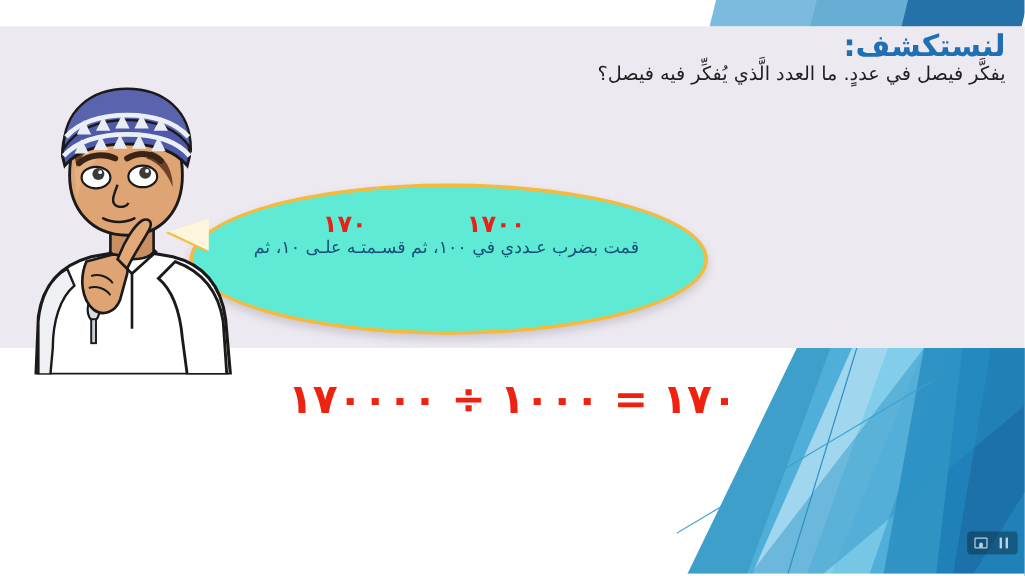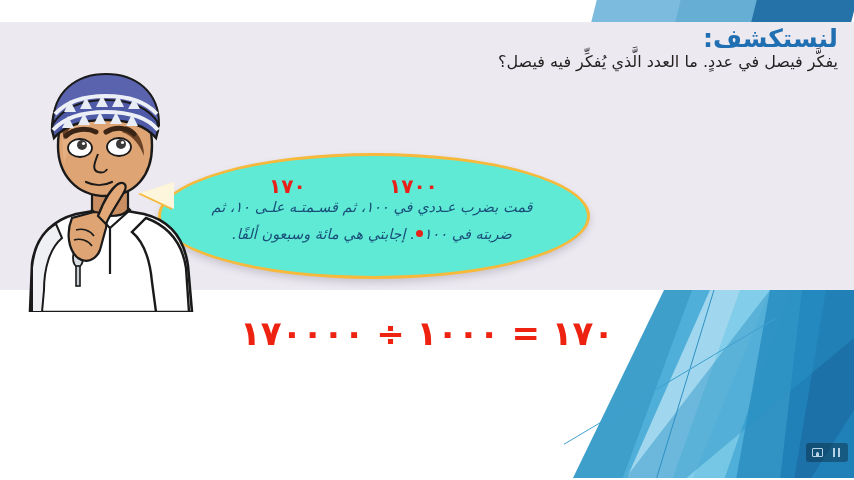--- a/index.html
+++ b/index.html
@@ -127,21 +127,21 @@
     position: absolute;
     top: 38px;
     left: 18px;
     right: 22px;
     direction: rtl;
     text-align: center;
     color: #1a4f7a;
     font-size: 14.5px;
     line-height: 1.85;
   }
-  .bubble-line { white-space: nowrap; font-style: italic; }
+  .bubble-line { white-space: nowrap; }
   .red-dot {
     display: inline-block;
     width: 7px; height: 7px;
     border-radius: 50%;
     background: #e8201a;
     vertical-align: 2px;
     margin: 0 1px;
   }
 
   
@@ -319,23 +319,20 @@
 
     <div class="bubble-tail"></div>
 
     <div class="bubble">
       <div class="bubble-nums">
         <span class="bubble-num bubble-num-left">١٧٠</span>
         <span class="bubble-num bubble-num-right">١٧٠٠</span>
       </div>
       <div class="bubble-lines">
         <div class="bubble-line">قمت بضرب عـددي في ١٠٠، ثم قسـمتـه علـى ١٠، ثم</div>
-        <div class="bubble-line">
-          <span>ضربته في </span><span>١٠٠</span><span class="red-dot"></span><span>. إجابتي هي مائة وسبعون ألفًا.</span>
-        </div>
       </div>
     </div>
   </div>
 
   <div class="panel-lower">
 
     <svg class="corner-svg" viewBox="0 0 290 190" preserveAspectRatio="none">
       <polygon points="100,0 290,0 290,190 8,190" fill="#3e9fcb"></polygon>
       <polygon points="128,0 290,0 290,190 58,190" fill="#55b4dd" opacity="0.75"></polygon>
       <polygon points="146,0 206,0 128,190 62,190" fill="#a9dcef" opacity="0.9"></polygon>

